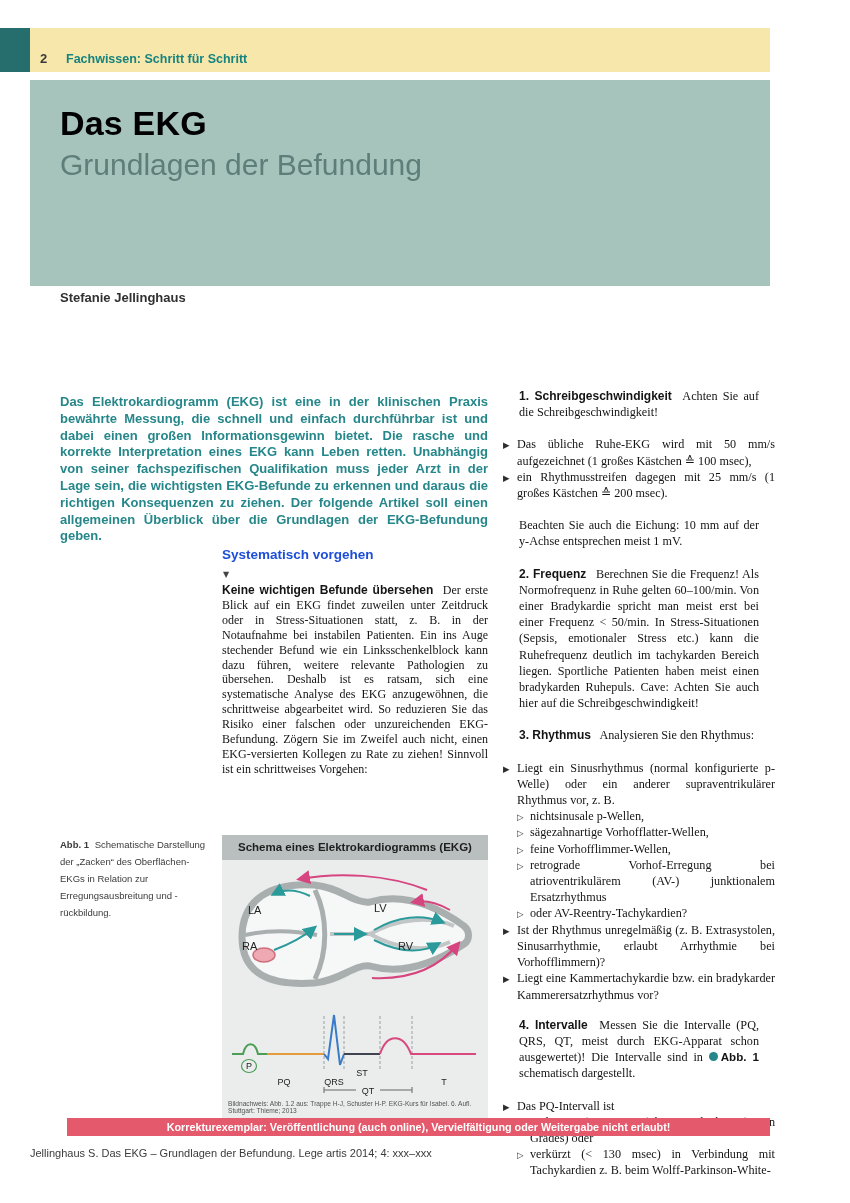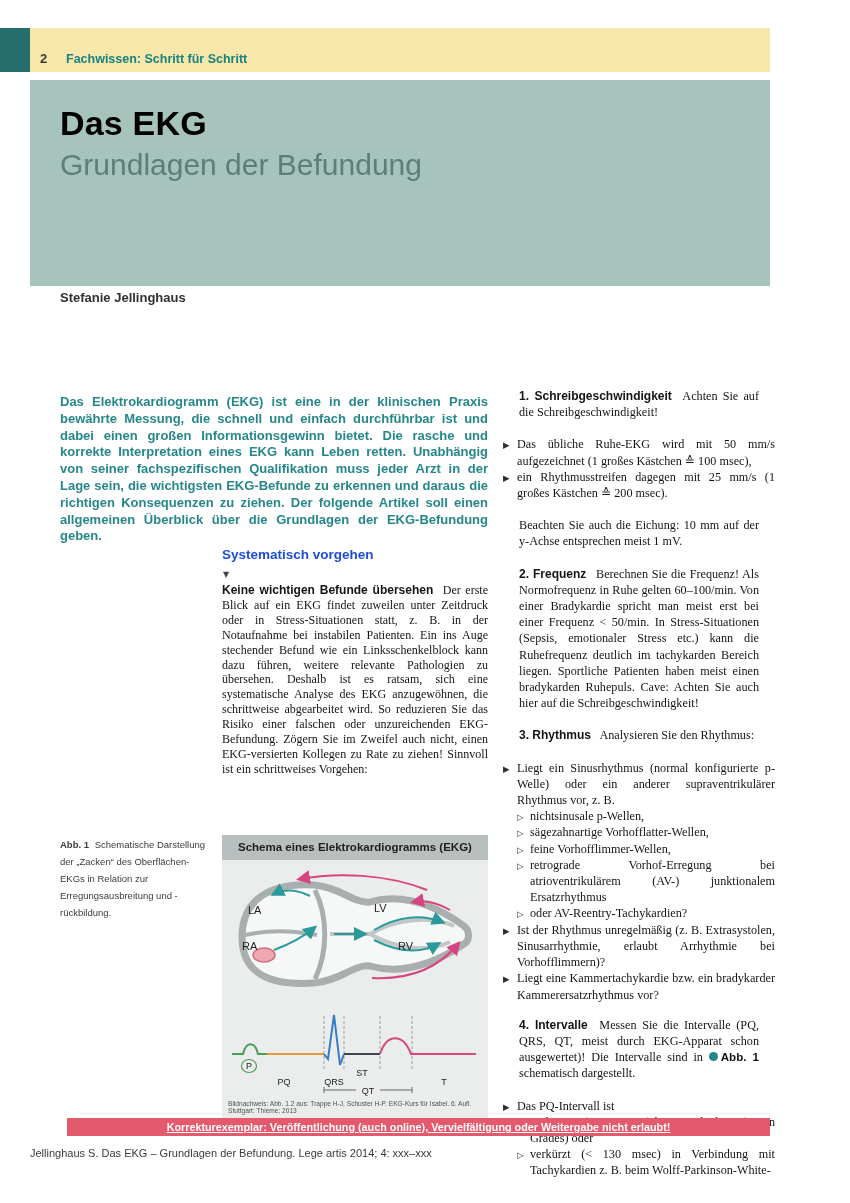--- a/index.html
+++ b/index.html
@@ -40,21 +40,21 @@
   .right-col{position:absolute;left:503px;top:372px;width:272px;font-family:"Liberation Serif","DejaVu Serif",serif;font-size:12.2px;line-height:16.2px;text-align:justify;color:#141414;}
   .rh{font-family:"Liberation Sans",sans-serif;font-weight:bold;font-size:12px;padding-right:6px;}
   .sec{margin-top:14px;}
   .bullet{position:relative;padding-left:14px;}
   .bullet::before{content:"▶";position:absolute;left:0;top:1px;font-size:8.5px;color:#2d2d2d;font-family:"DejaVu Sans",sans-serif;}
   .subbullet{position:relative;padding-left:13px;margin-left:14px;}
   .subbullet::before{content:"▷";position:absolute;left:0;top:1px;font-size:8.5px;color:#2d2d2d;font-family:"DejaVu Sans",sans-serif;}
   .figref-icon{display:inline-block;width:9px;height:9px;border-radius:50%;background:#26878a;margin-right:3px;}
   .figref{font-family:"Liberation Sans",sans-serif;font-weight:bold;font-size:11.6px;}
 
-  .banner{position:absolute;left:67px;top:1118px;width:703px;height:18px;background:#e4596b;color:#ffffff;font-size:10.8px;font-weight:bold;text-align:center;line-height:18px;text-decoration:underline;}
+  .banner{position:absolute;left:67px;top:1118px;width:703px;height:18px;background:#e4596b;color:#ffffff;font-size:10.8px;font-weight:bold;text-align:center;line-height:18px;}
   .footer{position:absolute;left:30px;top:1147px;font-size:11px;color:#3a3a3a;}
 </style>
 </head>
 <body>
 
 <div class="page">
 
   <div class="side-tab"></div>
   <div class="topbar">
     <span class="page-num">2</span>

